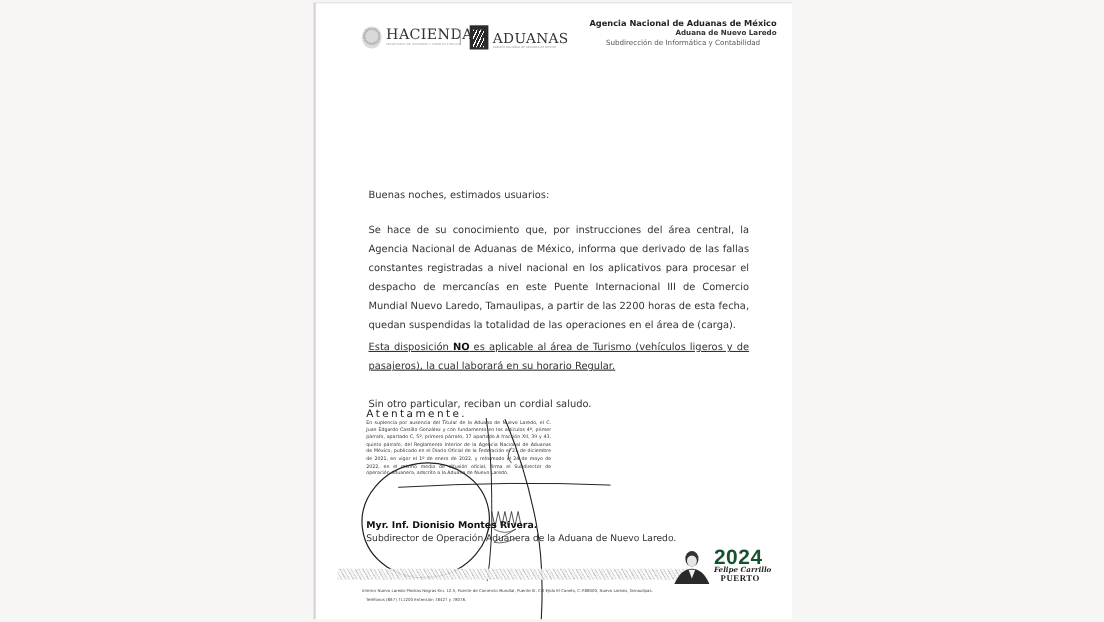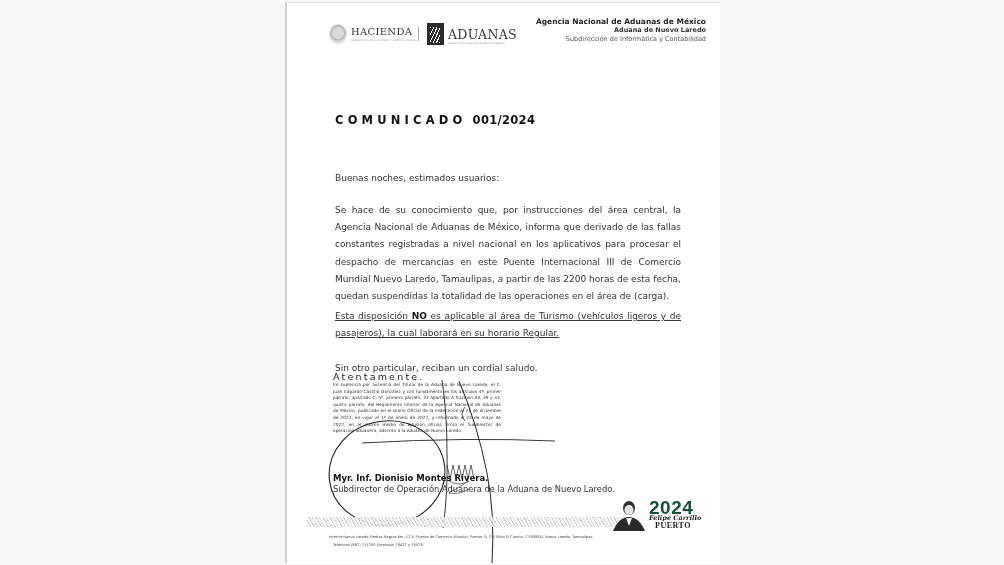--- a/index.html
+++ b/index.html
@@ -18,37 +18,37 @@
     overflow:hidden;
   }
   .abs { position:absolute; }
   
   .logo-hacienda { left:42px; top:20px; height:22px; display:flex; align-items:center; }
   .seal {
     width:18px; height:20px; border-radius:50%;
     background:radial-gradient(circle at 50% 45%, #d9d9d9 0 40%, #bdbdbd 41% 55%, #dcdcdc 56% 100%);
     margin-right:4px;
   }
-  .hac-text { font-family:"DejaVu Serif", serif; font-size:10px; color:#333; letter-spacing:0.3px; line-height:12px; }
+  .hac-text { font-family:"DejaVu Serif", serif; font-size:13px; color:#333; letter-spacing:0.3px; line-height:12px; }
   .hac-sub { font-size:2.5px; color:#999; margin-top:1px; letter-spacing:0.2px; }
   .sep { left:131px; top:24px; width:1px; height:14px; background:#aaa; }
   .logo-aduanas { left:140px; top:20px; display:flex; align-items:flex-end; }
   .aduanas-box {
     width:17px; height:22px; background:#2b2b2b; margin-right:4px; position:relative; overflow:hidden;
   }
   .aduanas-box::before {
     content:""; position:absolute; left:3px; top:4px; width:10px; height:16px;
     background:repeating-linear-gradient(115deg, #fff 0 1px, transparent 1px 3px);
   }
   .adu-text { font-family:"DejaVu Serif", serif; font-size:12.5px; color:#333; letter-spacing:0.3px; line-height:12px; }
   .adu-sub { font-size:2.5px; color:#999; margin-top:1px; }
   .agency { right:14px; top:14px; text-align:right; line-height:9px; }
   .agency .l1 { font-size:7.5px; font-weight:bold; color:#222; }
   .agency .l2 { font-size:6.5px; font-weight:bold; color:#333; }
-  .agency .l3 { font-size:6.5px; color:#555; }
+  .agency .l3 { font-size:6.5px; color:#555;text-align:center; }
   .dateline { left:208px; top:58px; width:205px; font-size:9.6px; font-weight:bold; color:#111; line-height:12px; }
   .title { left:48px; top:110px; font-size:11.5px; font-weight:bold; color:#111; }
   .title .spaced { letter-spacing:4.2px; }
   .title .num { margin-left:6px; letter-spacing:0.3px; }
   .para { left:48px; width:346px; font-size:9px; color:#333; line-height:17.2px; text-align:justify;margin-top:24px; }
   .greeting { top:143px; }
   .p1 { top:175px; }
   .p2 { top:281px;text-decoration:underline; }
   .closing { top:333px; }
   .atte { left:46px; top:368px; font-size:9.5px; color:#222; letter-spacing:2.2px; }
@@ -91,23 +91,20 @@
     </div>
   </div>
 
   <div class="abs agency">
     <div class="l1">Agencia Nacional de Aduanas de México</div>
     <div class="l2">Aduana de Nuevo Laredo</div>
     <div class="l3">Subdirección de Informática y Contabilidad</div>
   </div>
 
 
-  <div class="abs title">
-    <span class="spaced">COMUNICADO</span><span class="num">001/2024</span>
-  </div>
 
   <div class="abs para greeting">Buenas noches, estimados usuarios:</div>
   <div class="abs para p1">Se hace de su conocimiento que, por instrucciones del área central, la Agencia Nacional de Aduanas de México, informa que derivado de las fallas constantes registradas a nivel nacional en los aplicativos para procesar el despacho de mercancías en este Puente Internacional III de Comercio Mundial Nuevo Laredo, Tamaulipas, a partir de las 2200 horas de esta fecha, quedan suspendidas la totalidad de las operaciones en el área de (carga).</div>
   <div class="abs para p2"><span>Esta disposición </span><b style="color:#111">NO</b><span> es aplicable al área de Turismo (vehículos ligeros y de pasajeros), la cual laborará en su horario Regular.</span></div>
   <div class="abs para closing">Sin otro particular, reciban un cordial saludo.</div>
 
   <div class="abs atte">Atentamente.</div>
   <div class="abs legal">En suplencia por ausencia del Titular de la Aduana de Nuevo Laredo, el C. Juan Edgardo Castillo González y con fundamento en los artículos 4º, primer párrafo, apartado C, 5º, primero párrafo, 37 apartado A fracción XII, 39 y 43, quinto párrafo, del Reglamento Interior de la Agencia Nacional de Aduanas de México, publicado en el Diario Oficial de la Federación el 21 de diciembre de 2021, en vigor el 1º de enero de 2022, y reformado el 24 de mayo de 2022, en el mismo medio de difusión oficial, firma el Subdirector de operación aduanera, adscrito a la Aduana de Nuevo Laredo.</div>
 
   <div class="abs signer-name">Myr. Inf. Dionisio Montes Rivera.</div>

